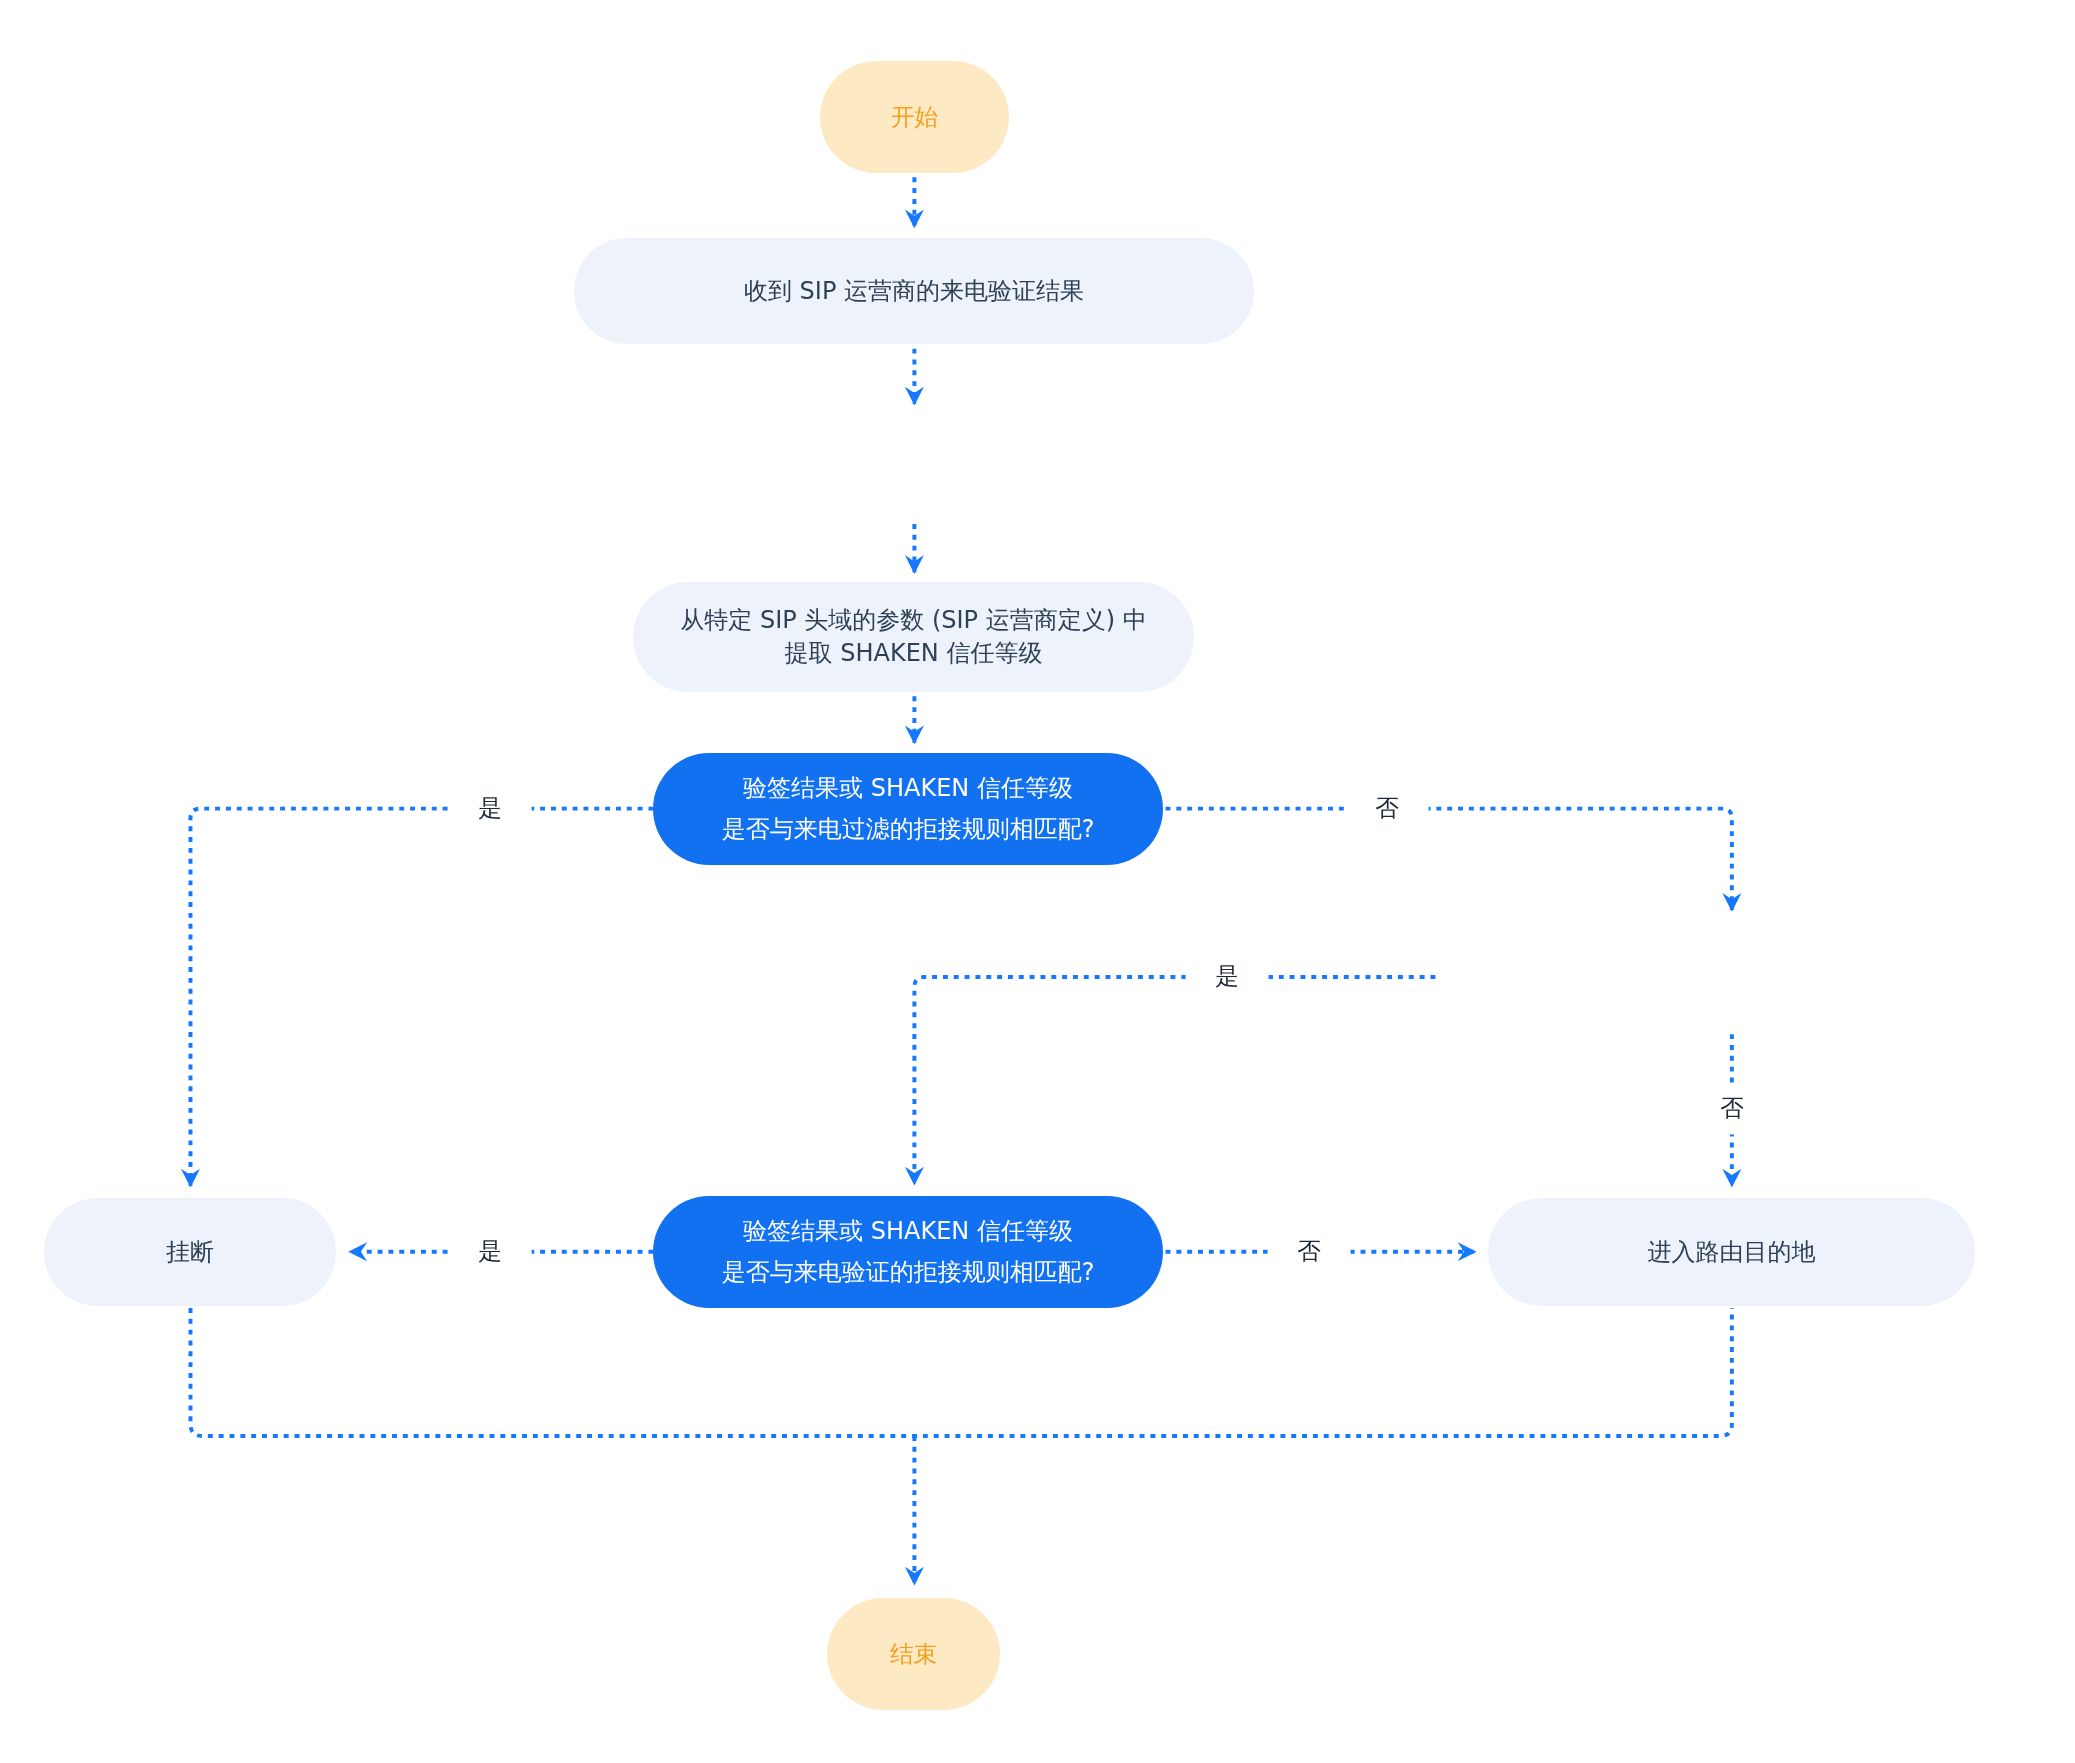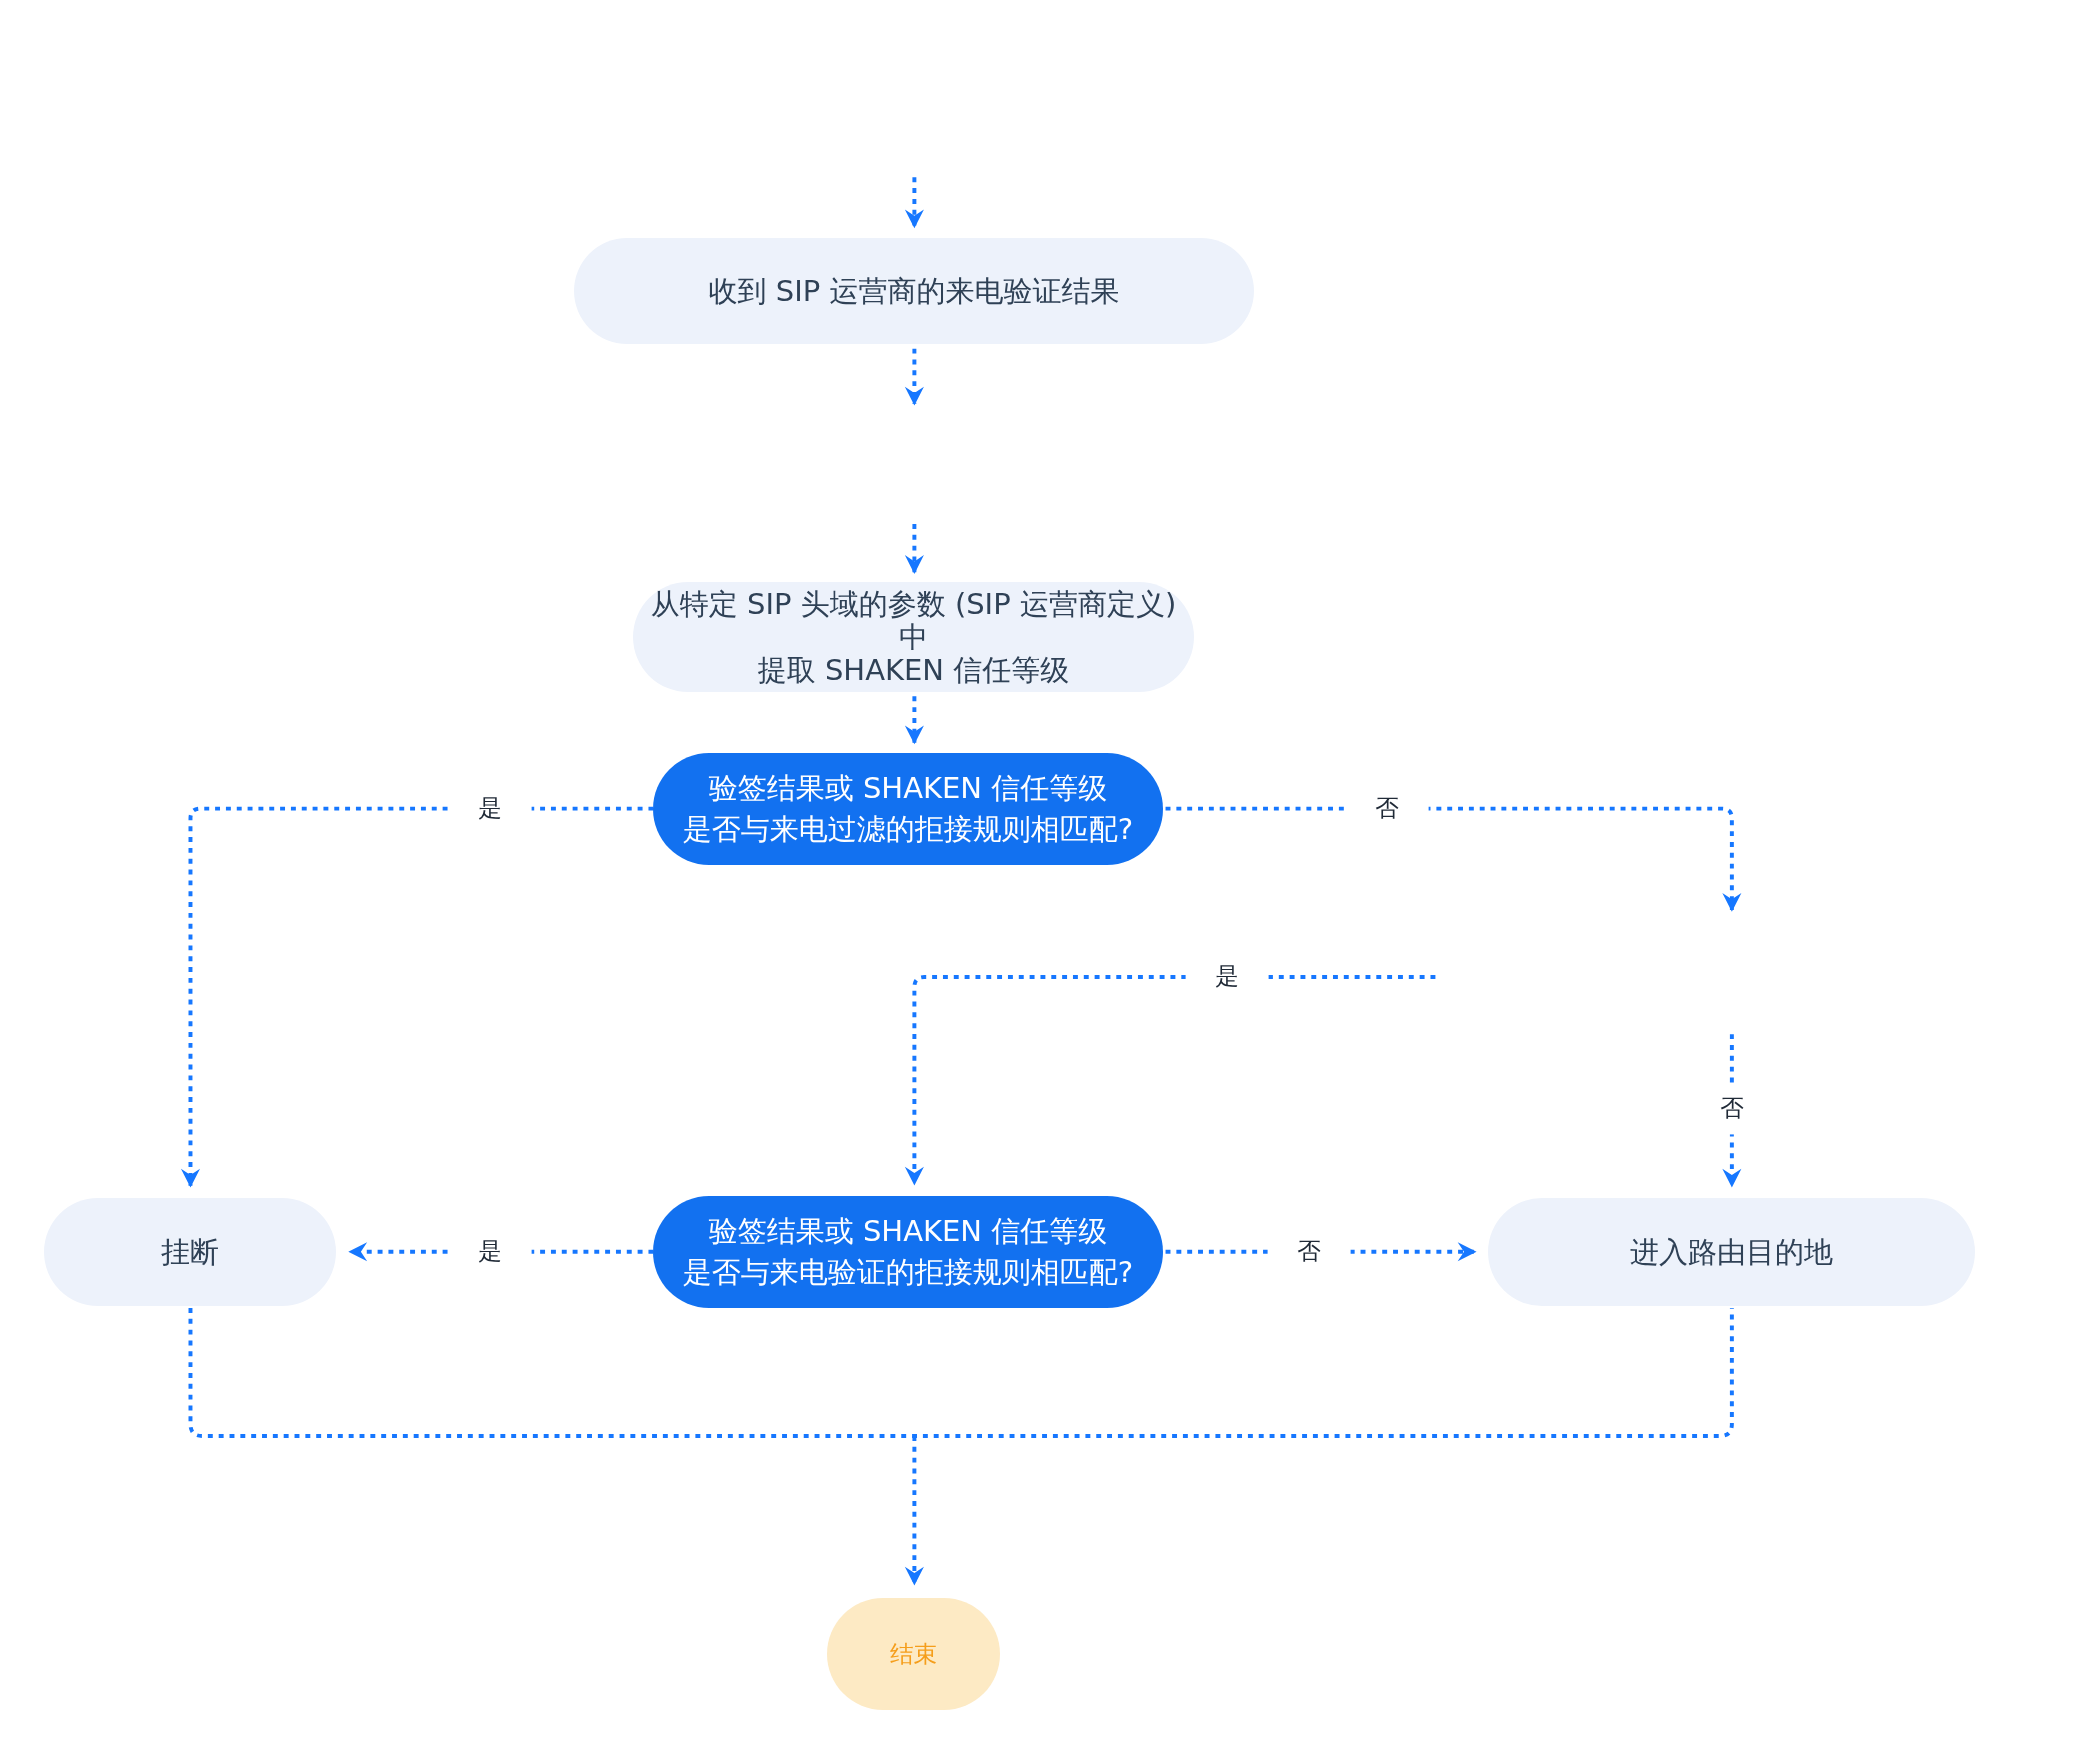--- a/index.html
+++ b/index.html
@@ -24,21 +24,21 @@
   }
   svg.wires{position:absolute;left:0;top:0;pointer-events:none;}
   .node{
     position:absolute;
     display:flex;
     flex-direction:column;
     align-items:center;
     justify-content:center;
     text-align:center;
     box-sizing:border-box;
-    font-size:29px;
+    font-size:24px;
     line-height:33px;
   }
   .node.terminal{
     background:var(--terminal-bg);
     color:var(--terminal-text);
     border-radius:57px;
     font-size:23.6px;
     font-weight:500;
   }
   .node.process{
@@ -84,20 +84,23 @@
       <path d="M 1183 821 L 1748 821 Q 1758 821 1758 831 L 1758 924" marker-end="url(#arrowhead)"></path>
       <path d="M 1457 992 L 938 992 Q 928 992 928 1002 L 928 1202" marker-end="url(#arrowhead)"></path>
       <path d="M 1758 1050 L 1758 1204" marker-end="url(#arrowhead)"></path>
       <path d="M 663 1271 L 355 1271" marker-end="url(#arrowhead)"></path>
       <path d="M 1183 1271 L 1497 1271" marker-end="url(#arrowhead)"></path>
       <path d="M 193 1328 L 193 1446 Q 193 1458 205 1458 L 1746 1458 Q 1758 1458 1758 1446 L 1758 1328"></path>
       <path d="M 928 1458 L 928 1608" marker-end="url(#arrowhead)"></path>
     </g>
   </svg>
 
+  <div class="node terminal" style="left:820px;top:61px;width:189px;height:112px">
+    <span>开始</span>
+  </div>
 
   <div class="node process" style="left:574px;top:238px;width:680px;height:106px">
     <span>收到 SIP 运营商的来电验证结果</span>
   </div>
 
 
   <div class="node process" style="left:633px;top:582px;width:561px;height:110px">
     <span>从特定 SIP 头域的参数 (SIP 运营商定义) 中</span>
     <span>提取 SHAKEN 信任等级</span>
   </div>

